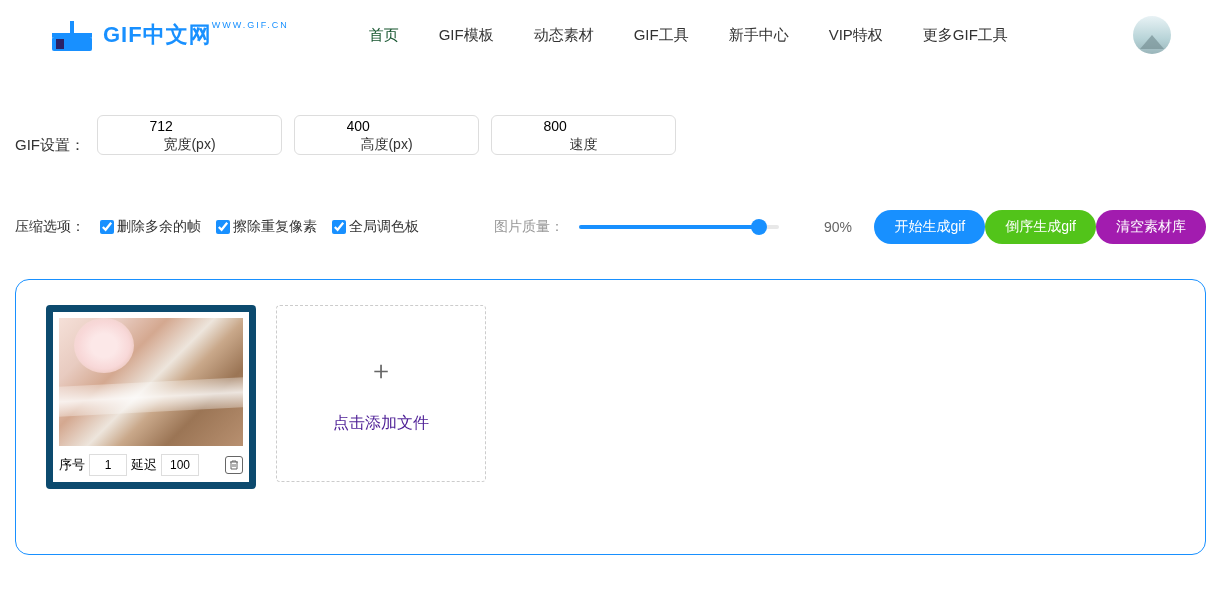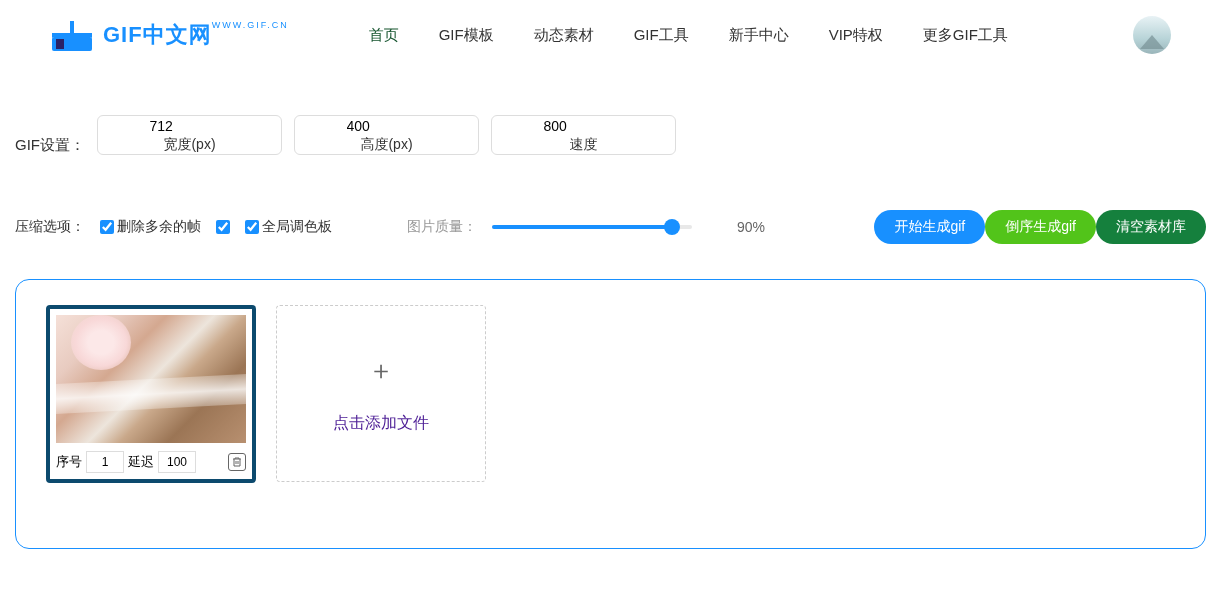--- a/index.html
+++ b/index.html
@@ -182,33 +182,33 @@
       font-size: 14px;
       cursor: pointer;
     }
     .btn-blue {
       background: #1890ff;
     }
     .btn-green {
       background: #52c41a;
     }
     .btn-red {
-      background: #15803d;
+      background: #a21caf;
     }
     .dropzone {
       margin: 35px 15px 20px 15px;
       border: 1px solid #1890ff;
       border-radius: 14px;
       padding: 25px 30px 65px 30px;
       display: flex;
       gap: 20px;
     }
     .thumb-card {
       width: 210px;
-      border: 4px solid #0c4a6e;
+      border: 7px solid #0c4a6e;
       border-radius: 4px;
       padding: 6px;
       background: #fff;
     }
     .thumb-img {
       width: 100%;
       height: 128px;
       background: linear-gradient(135deg, #f5e0d8 0%, #e8cbc0 20%, #d4a890 35%, #ede5dc 50%, #c9a88a 60%, #9b7555 75%, #b89070 100%);
       position: relative;
       overflow: hidden;
@@ -339,20 +339,21 @@
 </div>
 
 <div class="options-row">
   <span class="options-label">压缩选项：</span>
   <div class="checkbox-wrap">
     <input type="checkbox" checked="" style="">
     <label>删除多余的帧</label>
   </div>
   <div class="checkbox-wrap">
     <input type="checkbox" checked="" style="">
+    <label>擦除重复像素</label>
   </div>
   <div class="checkbox-wrap">
     <input type="checkbox" checked="" style="">
     <label>全局调色板</label>
   </div>
   <span class="quality-label">图片质量：</span>
   <div class="slider-wrap">
     <div class="slider-fill"></div>
     <div class="slider-thumb"></div>
   </div>

